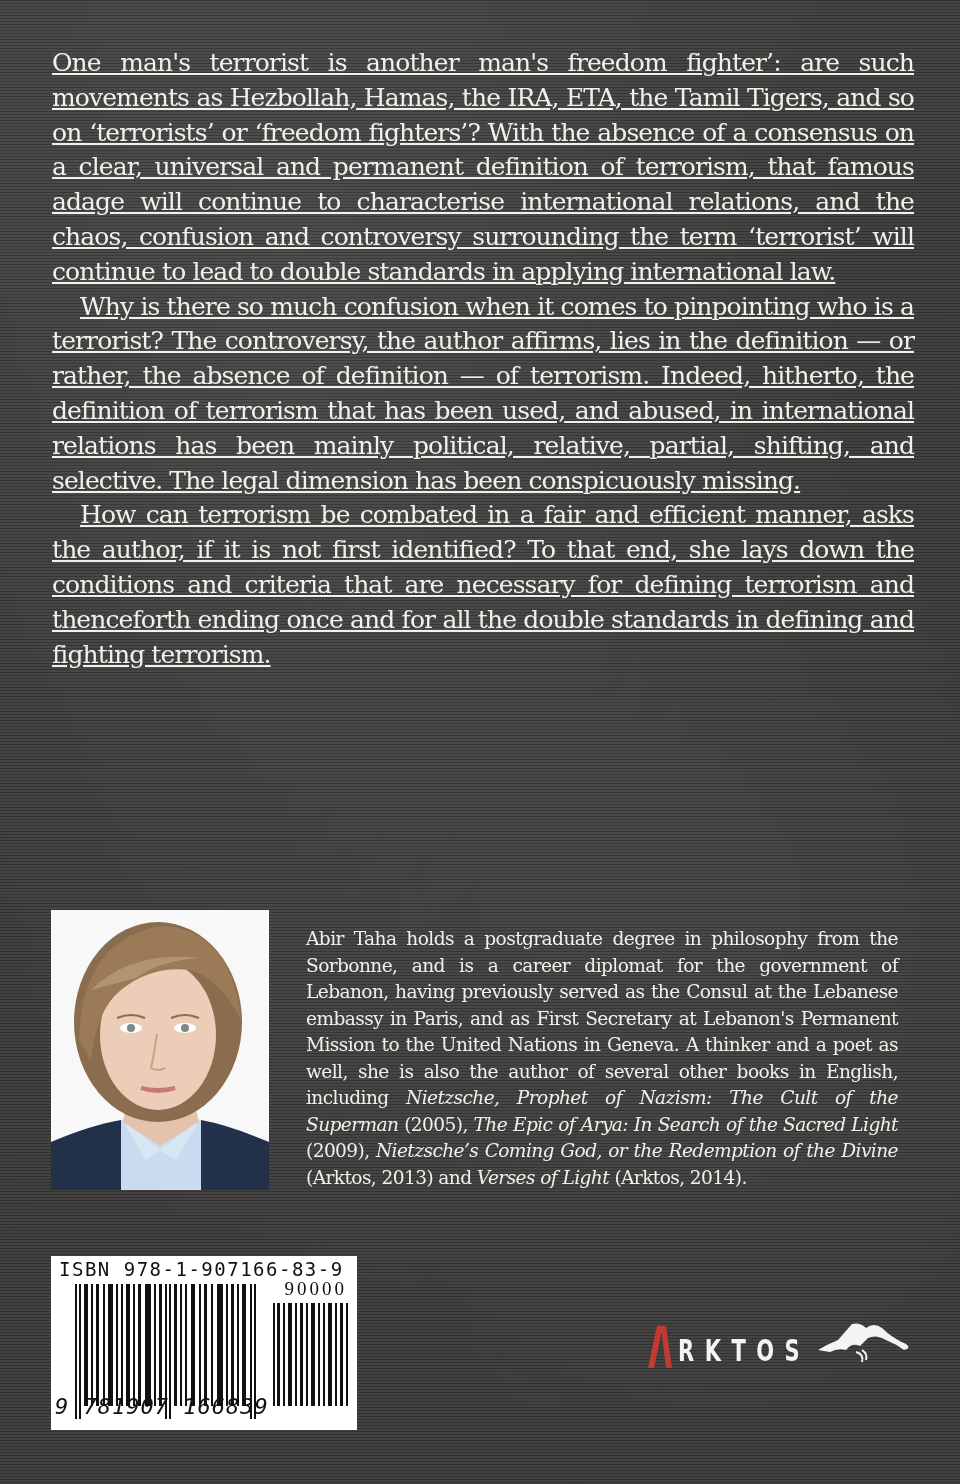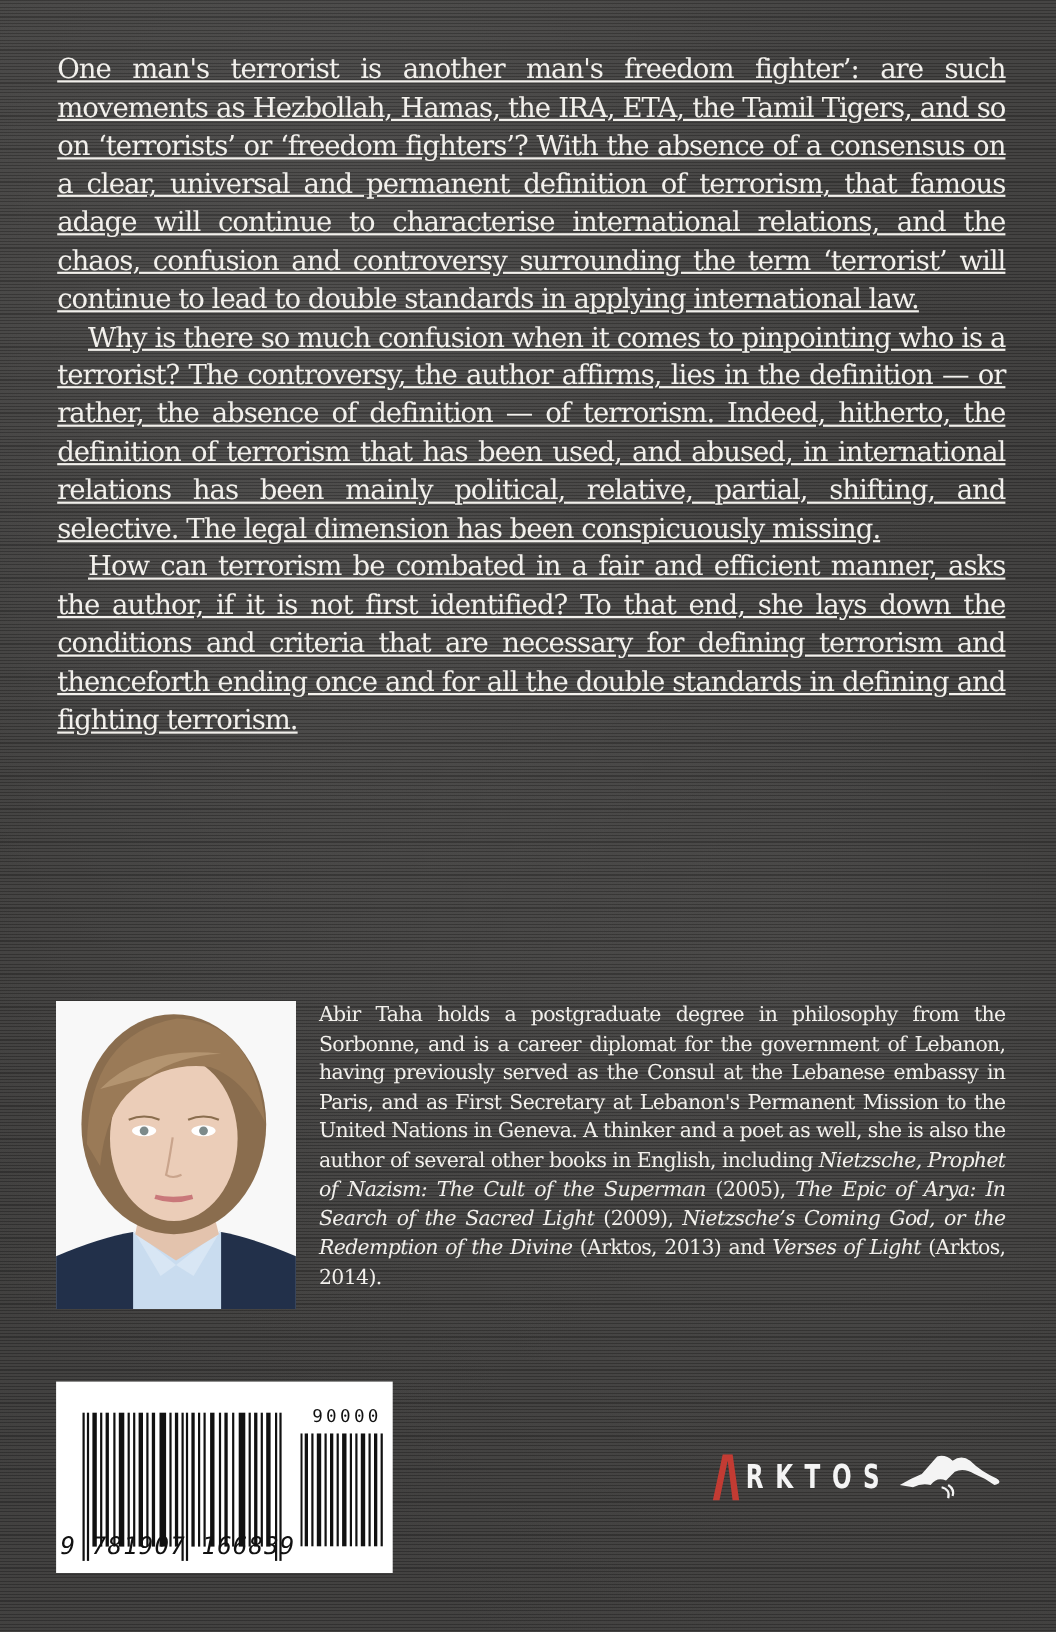--- a/index.html
+++ b/index.html
@@ -27,35 +27,35 @@
   .photo {
     position: absolute; left: 51px; top: 910px; width: 218px; height: 280px;
     background: #fbfbfb; overflow: hidden;
   }
   .photo svg { display: block; }
   .bio {
     position: absolute; left: 290px; top: 910px; width: 624px;
     font-size: 18.6px; line-height: 26.5px; letter-spacing: -0.6px;
     text-align: justify;
   }
-  .bio p { margin: 0; }
+  .bio p { margin: 16px; }
   .bio i { font-style: italic; }
   .barcode {
     position: absolute; left: 51px; top: 1256px; width: 306px; height: 174px;
     background: #ffffff; color: #111;
     font-family: "DejaVu Sans Mono", "Liberation Mono", monospace;
   }
   .isbn-text { position: absolute; left: 8px; top: 2px; font-size: 19px; letter-spacing: 1.5px; }
-  .addon-text { position: absolute; right: 10px; top: 22px; font-size: 16px; letter-spacing: 3px; }
+  .addon-text { position: absolute; right: 10px; top: 22px; font-size: 19px; letter-spacing: 3px; font-family: Liberation Serif, serif; }
   .ean-text { position: absolute; left: 4px; top: 138px; font-size: 22px; letter-spacing: 1px; font-style: italic; }
   .bars-main { position: absolute; left: 22px; top: 28px; }
   .bars-addon { position: absolute; left: 222px; top: 47px; }
   .logo {
     position: absolute; left: 648px; top: 1318px; height: 50px;
-    display: flex; align-items: center;
+    display: flex; align-items: flex-end;
   }
   .logo-a { width: 24px; height: 42px; }
   .logo-text {
     font-family: "DejaVu Sans", "Liberation Sans", sans-serif;
     font-size: 30px; font-weight: bold; color: #f4f4f4; letter-spacing: 15px;
     transform: scaleX(0.7); transform-origin: left center; margin-left: 6px;
   }
   .logo-mountain { position: absolute; left: 168px; top: 2px; }
 </style>
 </head>
@@ -97,20 +97,21 @@
     <path d="M106 124 Q102 150 100 158 Q106 162 114 158" stroke="#c9a48c" stroke-width="2" fill="none"></path>
     <path d="M90 178 Q106 184 124 178 Q106 182 90 178" stroke="#c9787a" stroke-width="4" fill="none"></path>
   </svg>
 </div>
 
 <div class="bio">
   <p><span>Abir Taha holds a postgraduate degree in philosophy from the Sorbonne, and is a career diplomat for the government of Lebanon, having previously served as the Consul at the Lebanese embassy in Paris, and as First Secretary at Lebanon's Permanent Mission to the United Nations in Geneva. A thinker and a poet as well, she is also the author of several other books in English, including </span><i>Nietzsche, Prophet of Nazism: The Cult of the Superman</i><span> (2005), </span><i>The Epic of Arya: In Search of the Sacred Light</i><span> (2009), </span><i>Nietzsche’s Coming God, or the Redemption of the Divine</i><span> (Arktos, 2013) and </span><i>Verses of Light</i><span> (Arktos, 2014).</span></p>
 </div>
 
 <div class="barcode">
+  <div class="isbn-text">ISBN 978-1-907166-83-9</div>
   <div class="addon-text">90000</div>
   <svg class="bars-main" width="190" height="135" viewBox="0 0 190 135">
     <g fill="#111">
       <rect x="2" y="0" width="2" height="135"></rect>
         <rect x="6" y="0" width="2" height="135"></rect>
       <rect x="11" y="0" width="4" height="122"></rect>
         <rect x="18" y="0" width="2" height="122"></rect>
       <rect x="23" y="0" width="3" height="122"></rect>
         <rect x="30" y="0" width="2" height="122"></rect>
       <rect x="35" y="0" width="5" height="122"></rect>

